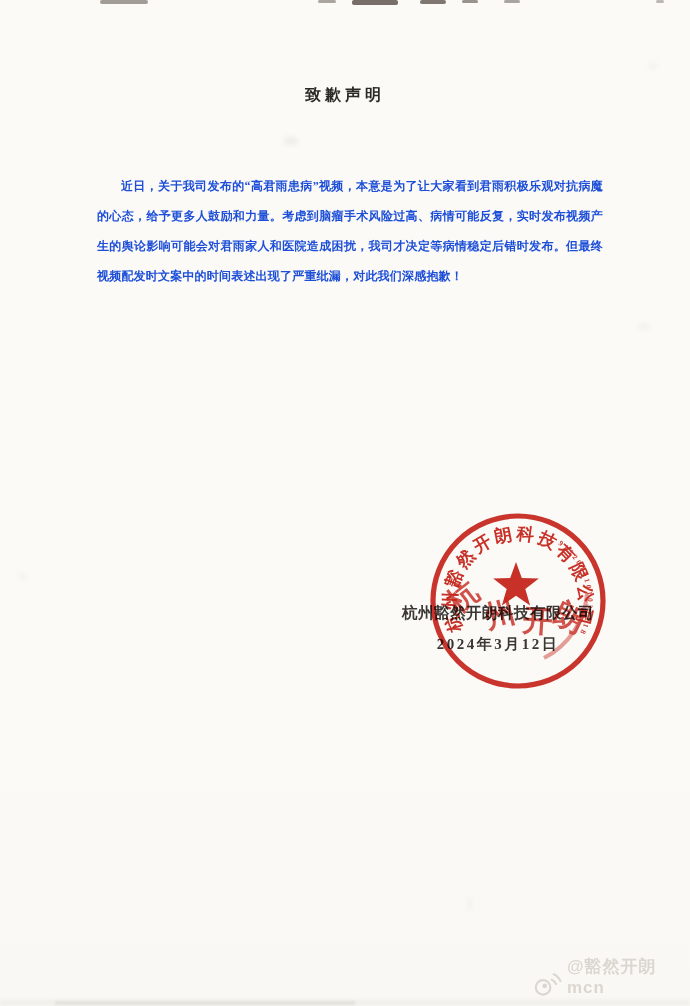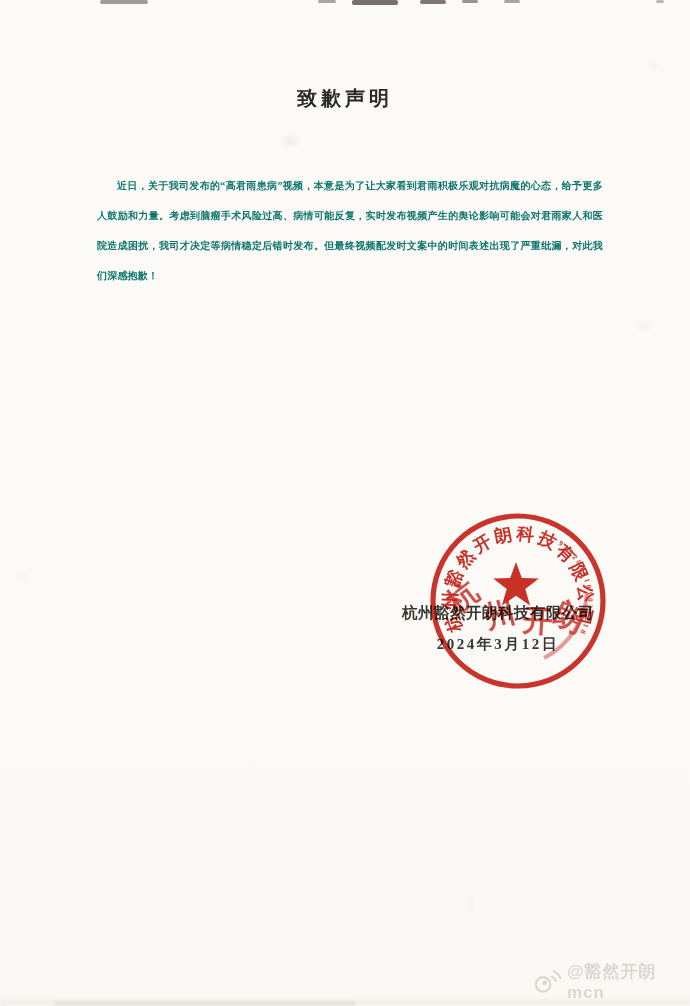--- a/index.html
+++ b/index.html
@@ -11,47 +11,47 @@
   .page{position:absolute;inset:0;}
   
   .ts{position:absolute;top:0;background:#4b4038;border-radius:2px;filter:blur(.7px);}
   
   .sm{position:absolute;background:#9a958d;border-radius:50%;filter:blur(2px);}
   .bstrip{position:absolute;left:0;top:999px;width:690px;height:7px;background:#b5b0a8;opacity:.10;filter:blur(1.5px);}
   .bstrip2{position:absolute;left:55px;top:1001px;width:300px;height:4px;background:#8d887f;opacity:.14;filter:blur(1px);}
 
   .title{
     position:absolute;top:85px;left:0;width:690px;margin:0;
-    text-align:center;font-size:20px;font-weight:700;letter-spacing:4px;color:#2b2926;
+    text-align:center;font-size:16px;font-weight:700;letter-spacing:4px;color:#2b2926;
   }
   .para{
     position:absolute;left:97px;width:506px;margin:0;
-    font-size:10px;line-height:30px;letter-spacing:.2px;
-    color:#0f766e;font-weight:600;text-align:justify;text-indent:2em;
+    font-size:12px;line-height:30px;letter-spacing:.2px;
+    color:#1d4ed8;font-weight:600;text-align:justify;text-indent:2em;
   }
   .p1{top:171px;}
   .p2{top:343px;}
   .p3{top:459px;}
 
   .sig{
     position:absolute;left:398px;top:603px;width:200px;
     text-align:center;color:#3a3733;font-weight:600;
   }
   .sig .company{font-size:15.5px;letter-spacing:.5px;}
   .sig .date{margin-top:11px;font-size:15px;letter-spacing:2.5px;}
 
   .seal{
     position:absolute;left:424px;top:506px;width:190px;height:192px;
     mix-blend-mode:multiply;filter:blur(.3px);
   }
   .seal text{font-family:"Liberation Serif","DejaVu Serif",serif;}
 
   .watermark{
     position:absolute;left:531px;top:964px;height:34px;
-    display:flex;align-items:center;gap:5px;color:#dbd7d0;
+    display:flex;align-items:flex-end;gap:5px;color:#dbd7d0;
   }
   .watermark .wm-text{font-size:17px;font-weight:700;letter-spacing:1px;
     font-family:"Liberation Sans","DejaVu Sans",sans-serif;}
 </style>
 </head>
 <body>
 
 <div class="page">
 
   <i class="ts" style="left:100px;width:48px;height:4px;opacity:.5"></i>

